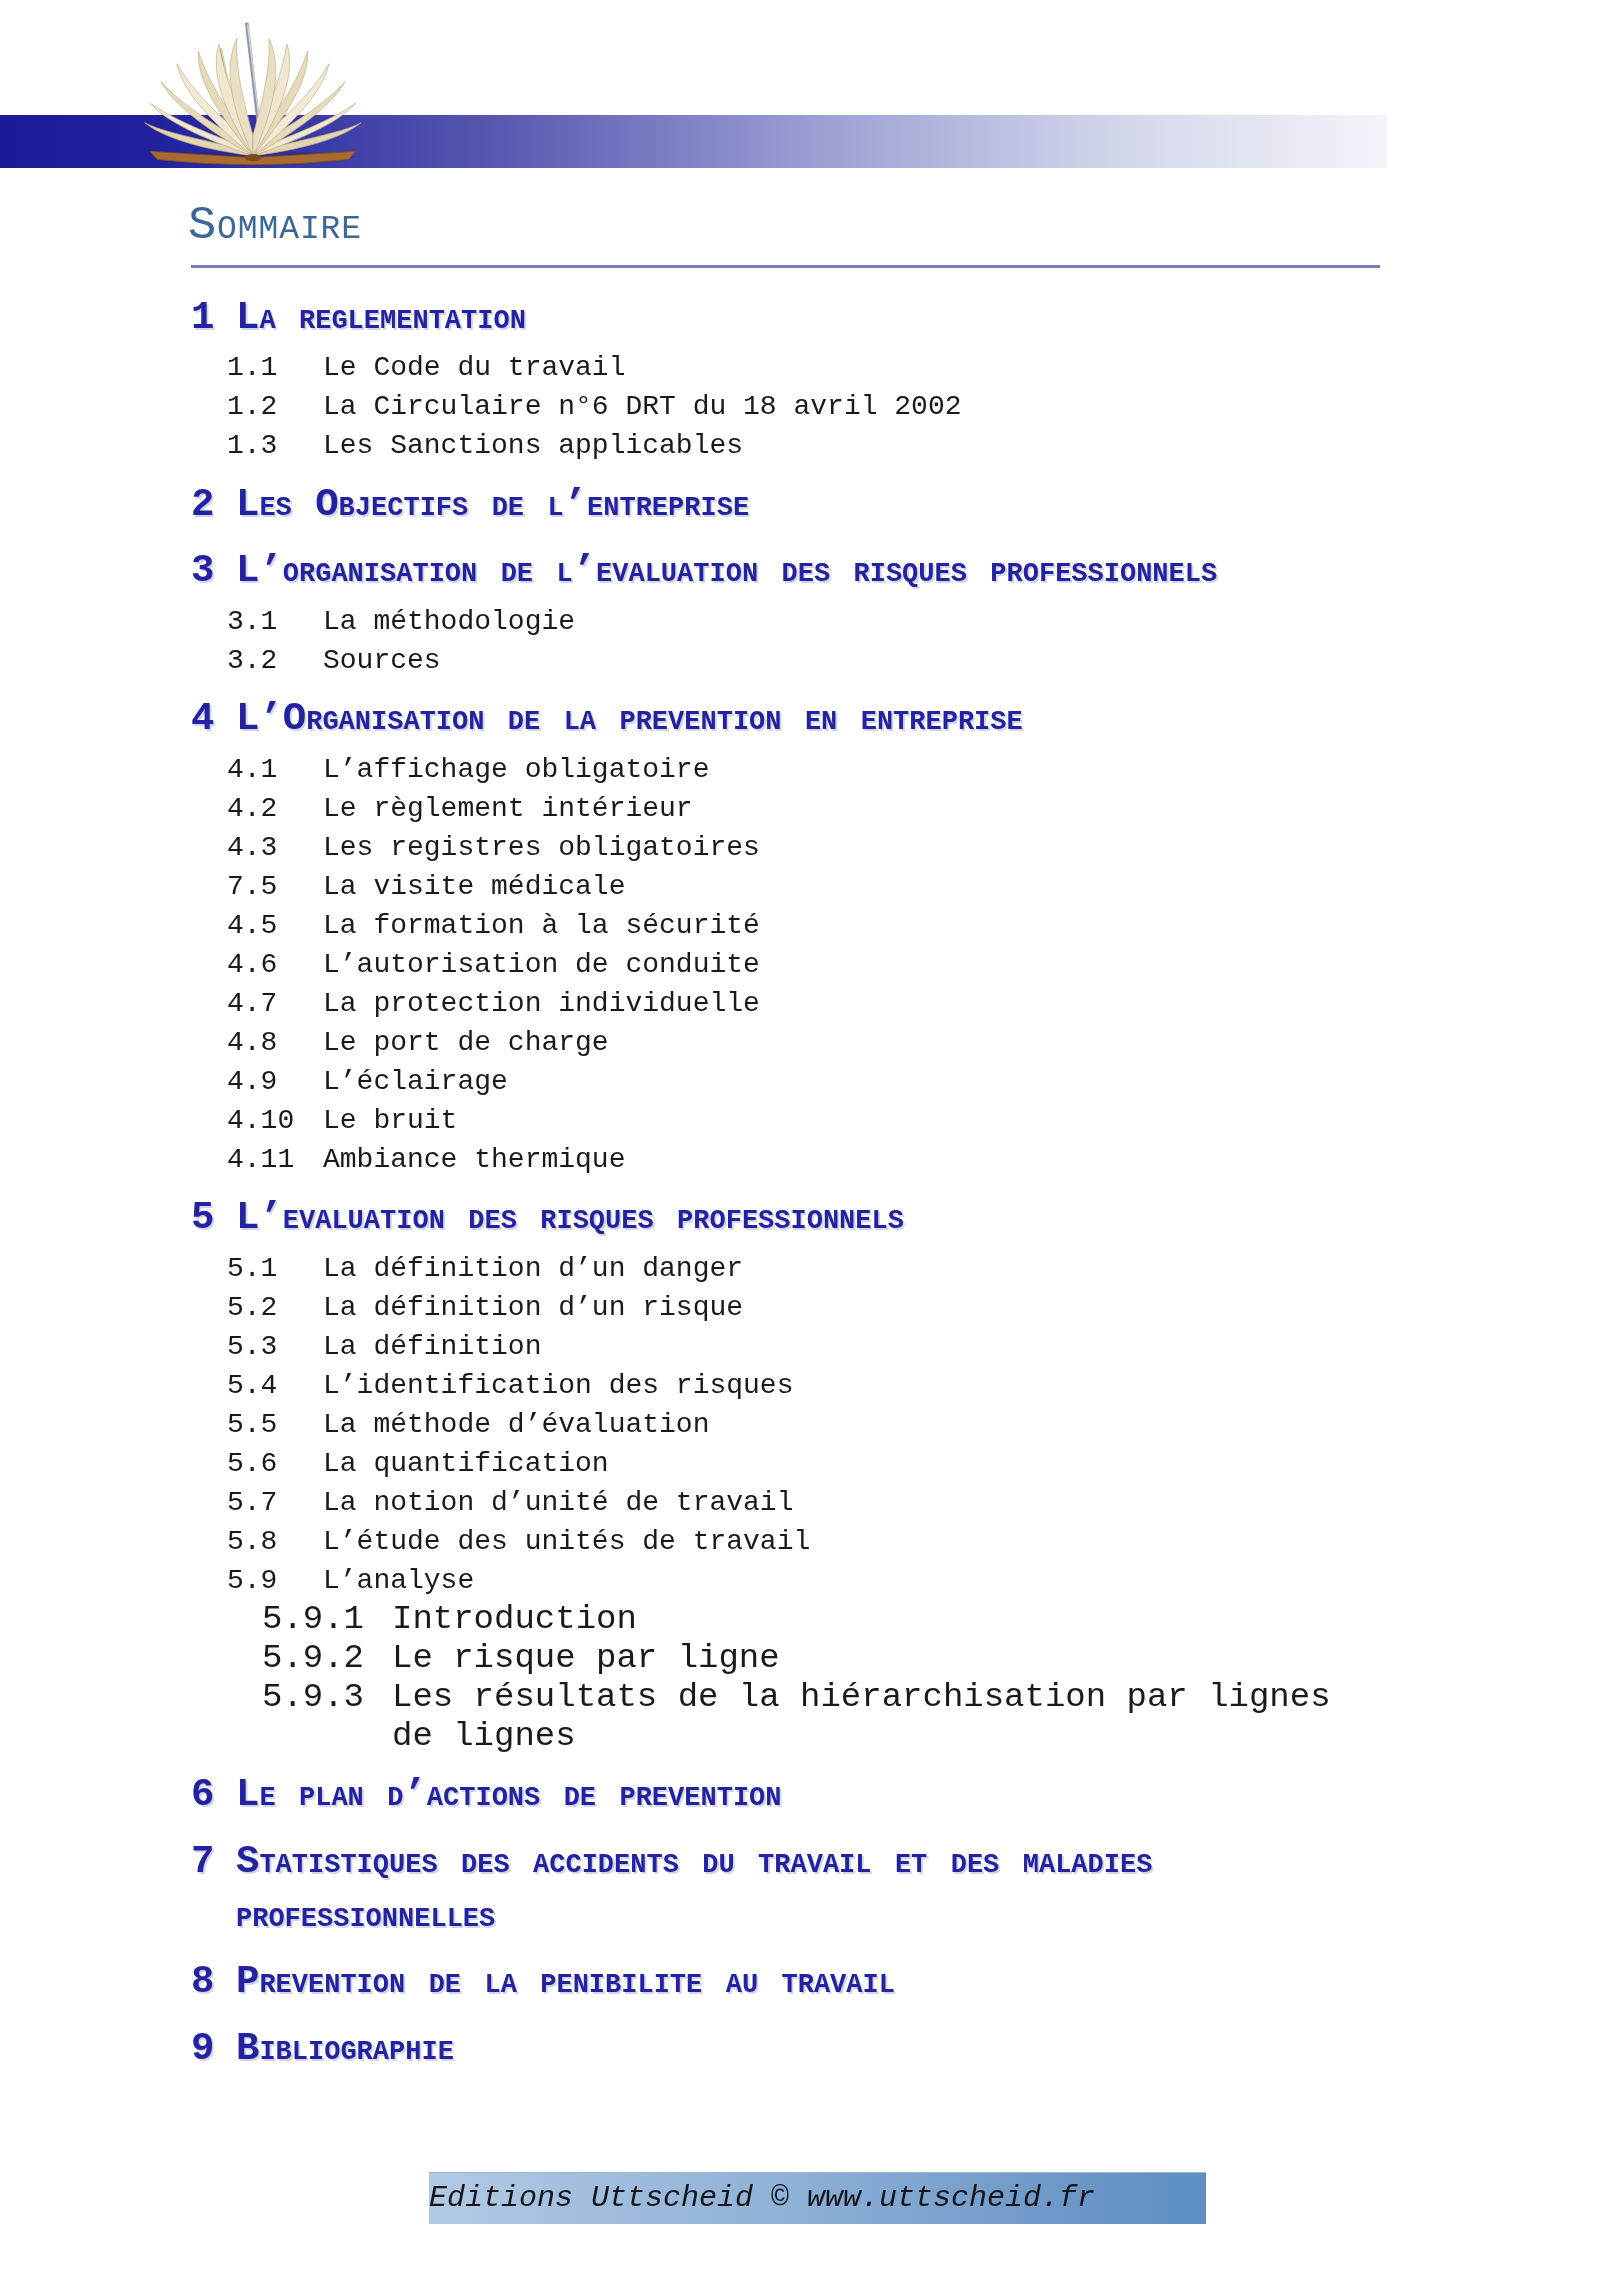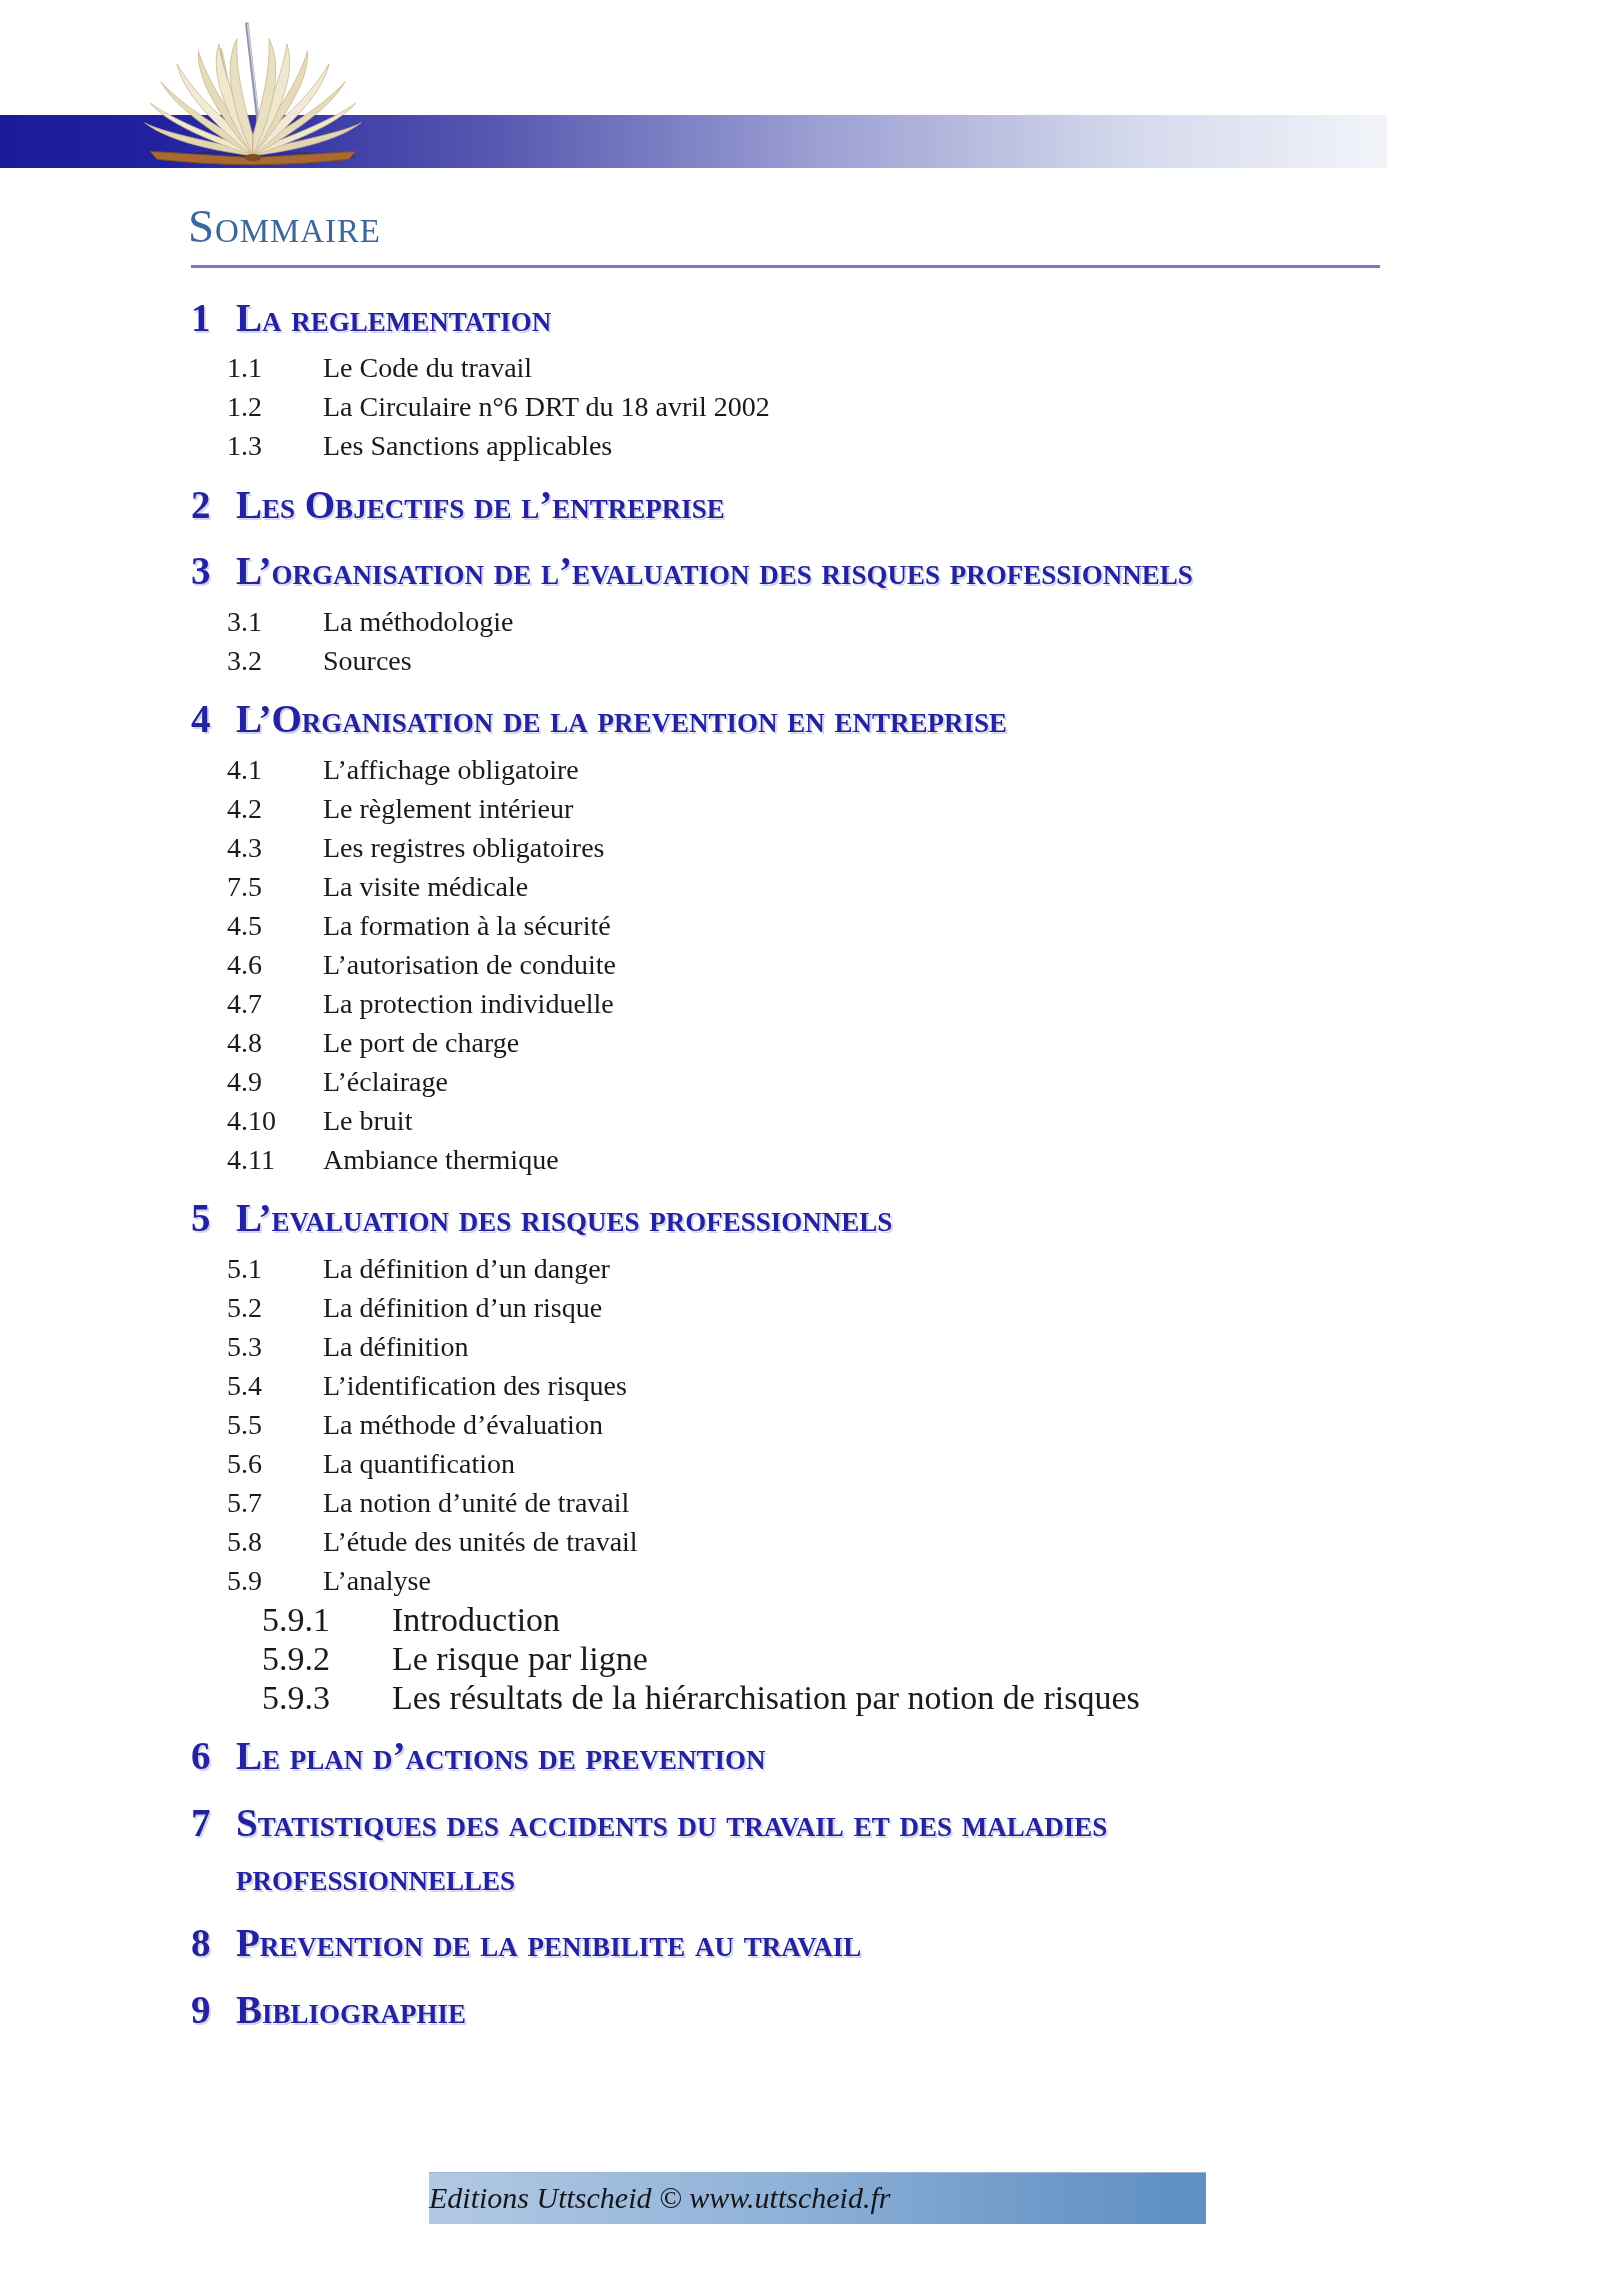--- a/index.html
+++ b/index.html
@@ -10,21 +10,21 @@
     --footer-light:#b2c9e4;
     --footer-dark:#5d8fc3;
     --bar-navy:#1b1b97;
   }
   html,body{margin:0;padding:0;background:#ffffff;}
   .page{
     position:relative;
     width:1387px;height:2293px;
     background:#ffffff;
     overflow:hidden;
-    font-family:Liberation Serif, serif;
+    font-family:Liberation Mono, monospace;
   }
 
   
   .topbar{
     position:absolute;left:0;top:115px;width:1621px;height:53px;
     background:linear-gradient(to right,
       var(--bar-navy) 0%, #22229e 10%, #5656b0 30%, #9a9ed2 50%,
       #d5d9ec 70%, #f3f5fa 86%, #fdfdfe 100%);
   }
   .book{position:absolute;left:134px;top:16px;width:237px;height:150px;}
@@ -238,21 +238,21 @@
       <div class="entry h3">
       <span class="num">5.9.1</span>
       <span class="title">Introduction</span>
     </div>
       <div class="entry h3">
       <span class="num">5.9.2</span>
       <span class="title">Le risque par ligne</span>
     </div>
       <div class="entry h3">
       <span class="num">5.9.3</span>
-      <span class="title">Les résultats de la hiérarchisation par notion de risques</span>
+      <span class="title">Les résultats de la hiérarchisation par lignes de lignes</span>
     </div>
       <div class="entry h1">
       <span class="num">6</span>
       <span class="title">Le plan d’actions de prevention</span>
     </div>
       <div class="entry h1">
       <span class="num">7</span>
       <span class="title">Statistiques des accidents du travail et des maladies
 professionnelles</span>
     </div>

